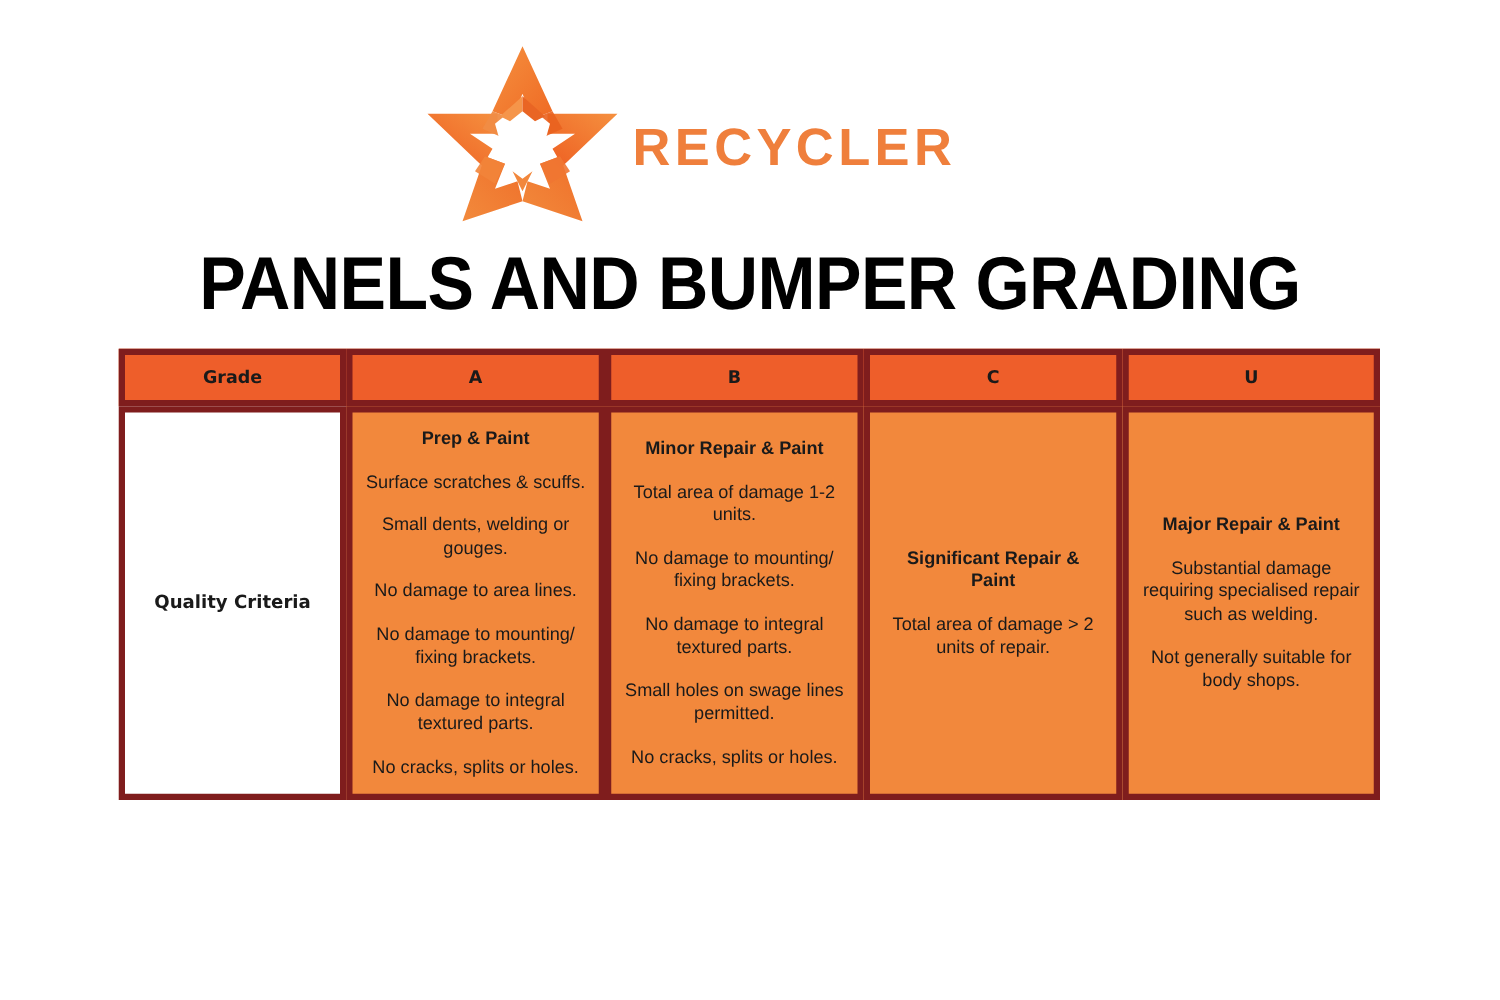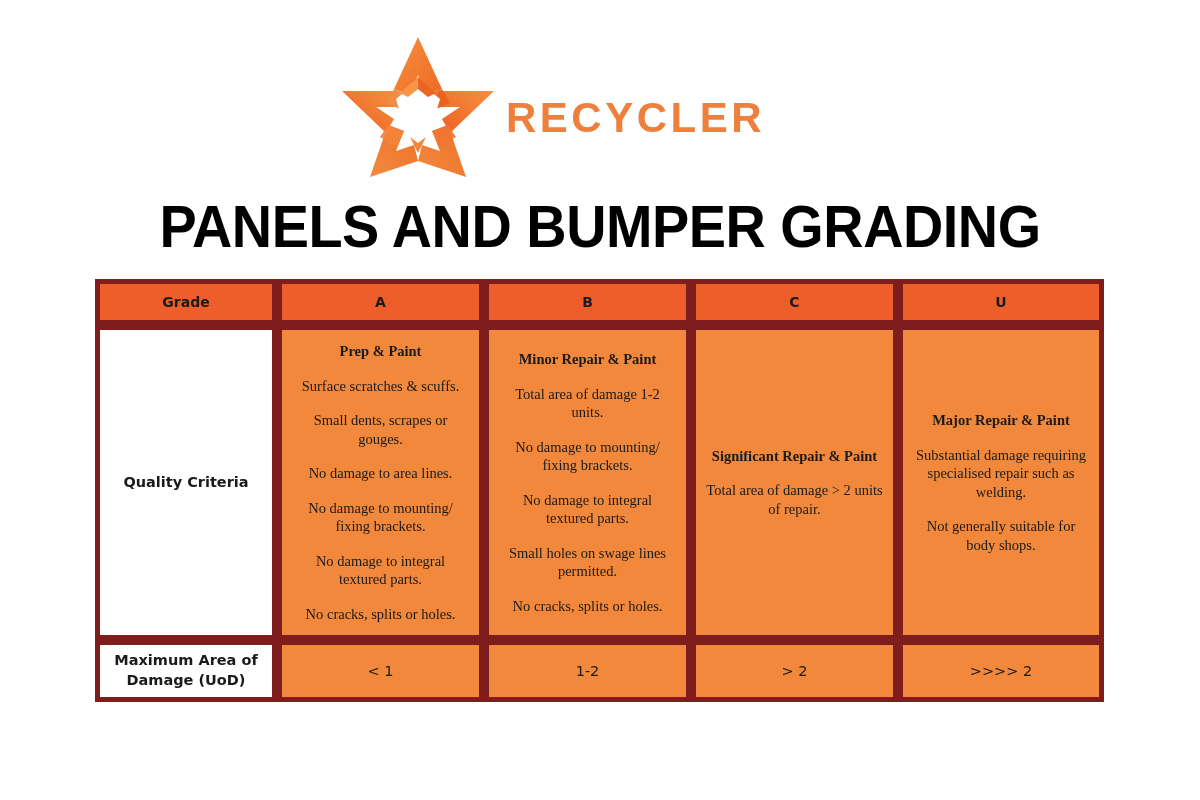--- a/index.html
+++ b/index.html
@@ -121,21 +121,21 @@
     font-size: 14.5px;
     font-weight: bold;
     font-family: "DejaVu Sans", sans-serif;
     line-height: 1.35;
     padding: 6px 8px;
   }
 
   
   .body-cell {
     background: #f2883c;
-    font-family: Liberation Serif, serif;
+    font-family: Liberation Sans, sans-serif;
     font-size: 14.5px;
     line-height: 1.28;
     padding: 12px 10px;
   }
 
   .criteria-cell { height: 296px; }
 
   .cell-heading {
     font-weight: bold;
     font-size: 14.5px;
@@ -224,21 +224,21 @@
     </thead>
 
     <tbody>
 
       <tr>
         <td class="row-label">Quality Criteria</td>
 
         <td class="body-cell criteria-cell">
           <div class="cell-heading">Prep &amp; Paint</div>
           <div class="cell-line">Surface scratches &amp; scuffs.</div>
-          <div class="cell-line">Small dents, scrapes or gouges.</div>
+          <div class="cell-line">Small dents, welding or gouges.</div>
           <div class="cell-line">No damage to area lines.</div>
           <div class="cell-line">No damage to mounting/ fixing brackets.</div>
           <div class="cell-line">No damage to integral textured parts.</div>
           <div class="cell-line">No cracks, splits or holes.</div>
         </td>
 
         <td class="body-cell criteria-cell">
           <div class="cell-heading">Minor Repair &amp; Paint</div>
           <div class="cell-line">Total area of damage 1-2 units.</div>
           <div class="cell-line">No damage to mounting/ fixing brackets.</div>
@@ -252,23 +252,16 @@
           <div class="cell-line">Total area of damage &gt; 2 units of repair.</div>
         </td>
 
         <td class="body-cell criteria-cell">
           <div class="cell-heading">Major Repair &amp; Paint</div>
           <div class="cell-line">Substantial damage requiring specialised repair such as welding.</div>
           <div class="cell-line">Not generally suitable for body shops.</div>
         </td>
       </tr>
 
-      <tr>
-        <td class="row-label">Maximum Area of Damage (UoD)</td>
-        <td class="uod-cell">&lt; 1</td>
-        <td class="uod-cell">1-2</td>
-        <td class="uod-cell">&gt; 2</td>
-        <td class="uod-cell">&gt;&gt;&gt;&gt; 2</td>
-      </tr>
     </tbody>
   </table>
 
 </div>
 
 </body></html>

